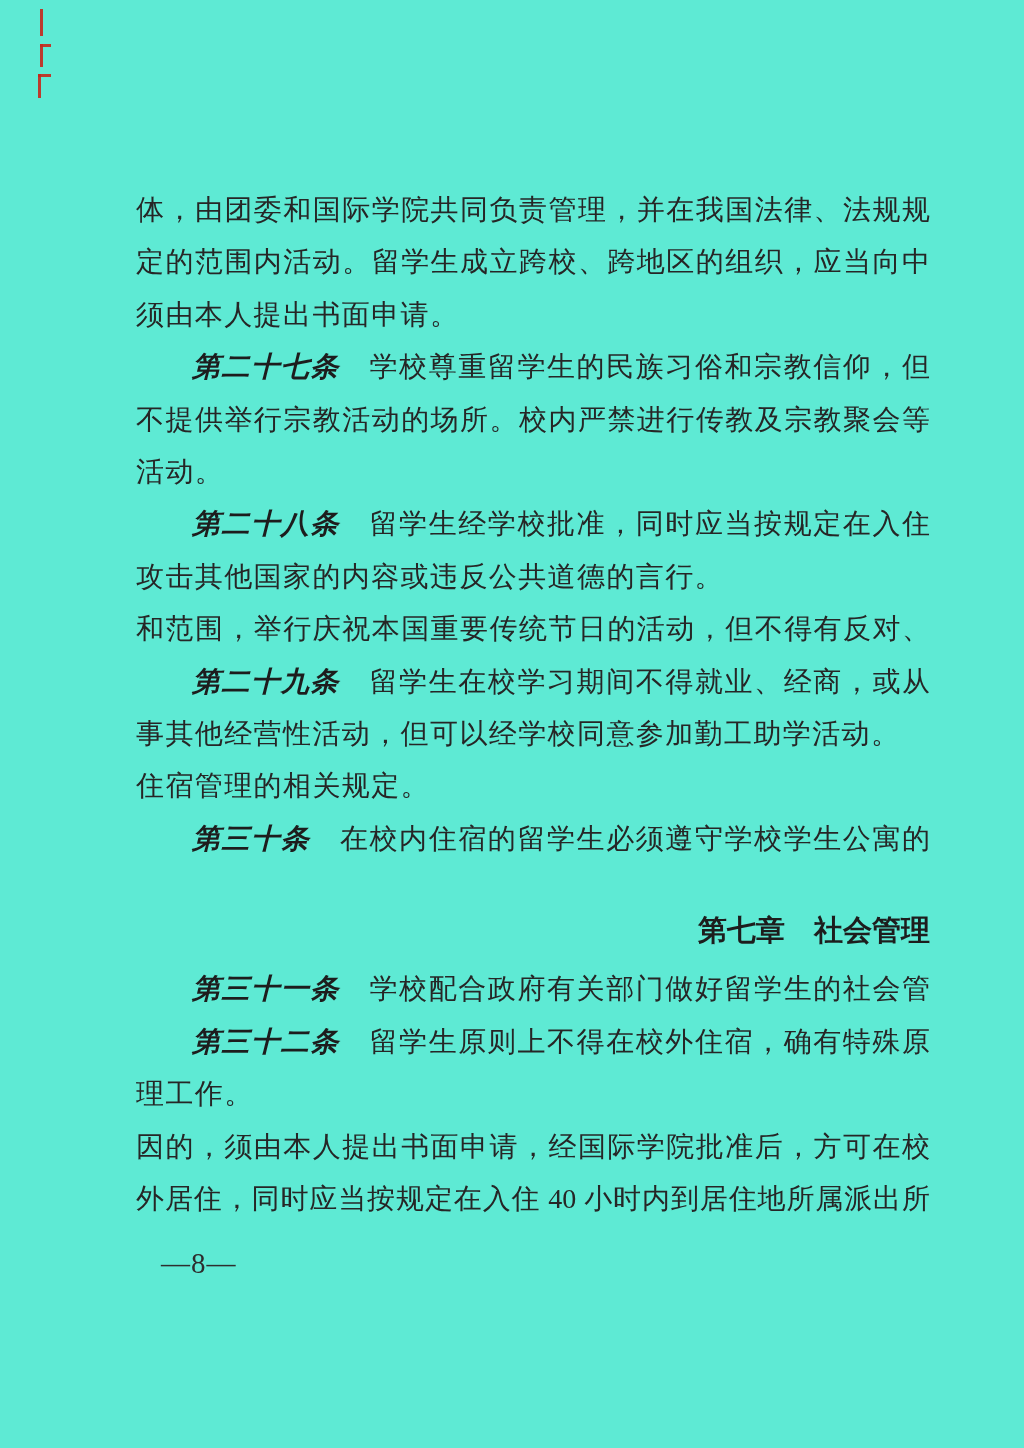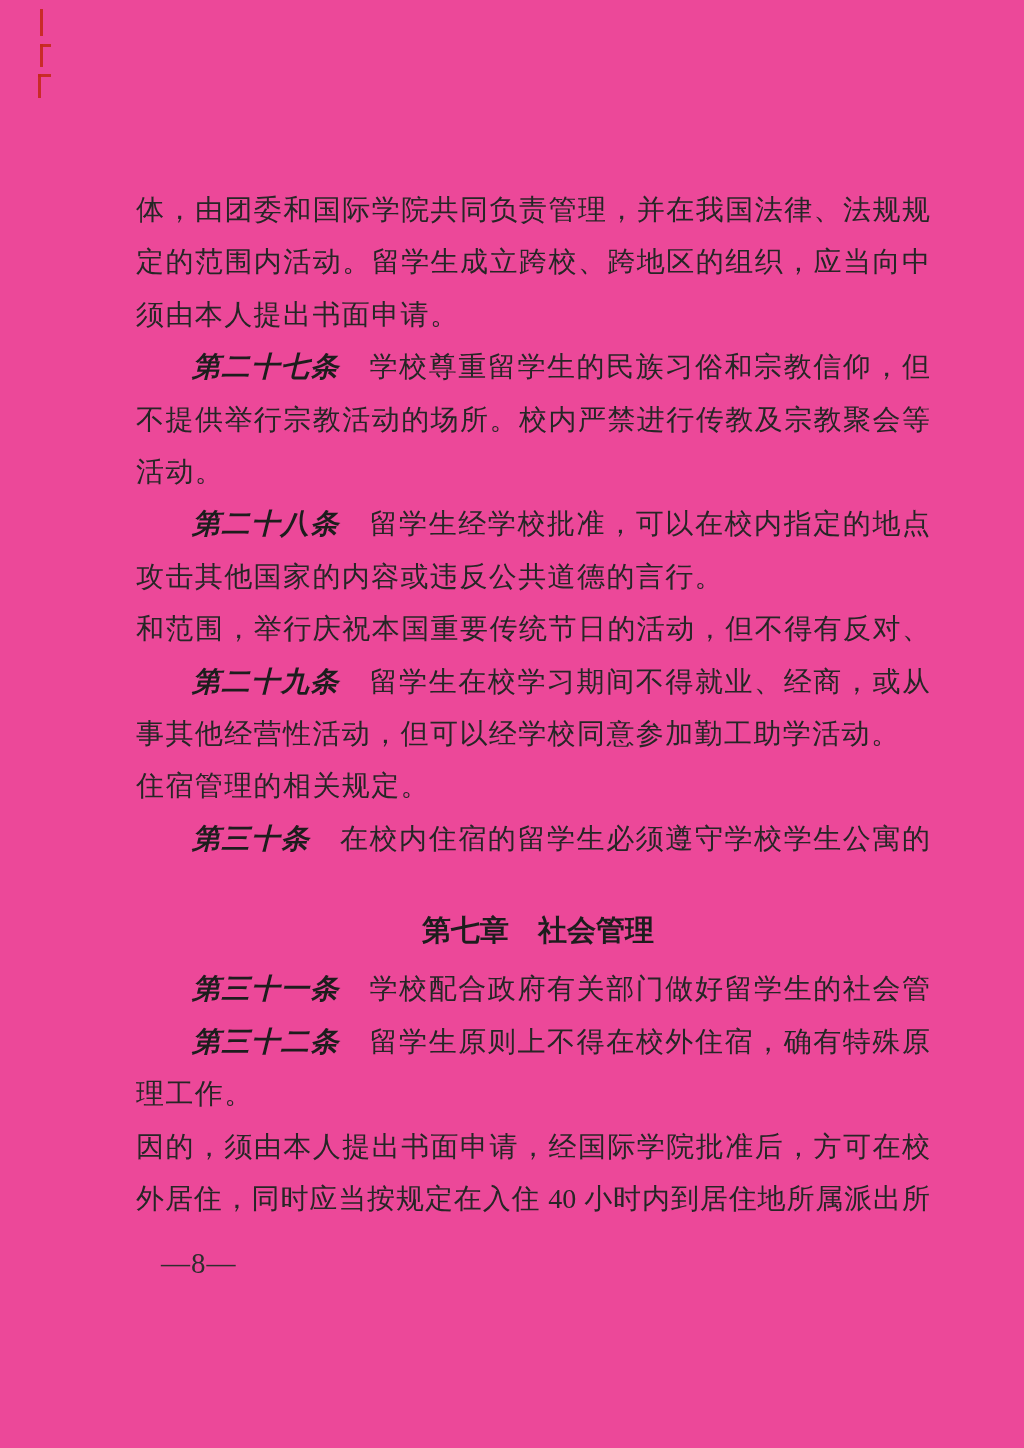--- a/index.html
+++ b/index.html
@@ -11,21 +11,21 @@
     height: 1448px;
     position: relative;
     background: #ffffff;
     font-family: "Liberation Serif", "DejaVu Serif", serif;
     color: #262626;
     overflow: hidden;
   }
   .page {
     position: absolute;
     inset: 0;
-    background: #ec4899;
+    background: #5eead4;
     padding-left: 21px;
   }
   
   .content {
     position: absolute;
     left: 136px;
     top: 184px;
     width: 794px;
   }
   .line {
@@ -54,21 +54,21 @@
     color: #1d1d1d;
     font-style: italic;
   }
   .heading {
     margin-top: 39px;
     height: 52.4px;
     line-height: 52.4px;
     font-size: 29px;
     font-weight: 700;
     font-family: "Liberation Sans", "DejaVu Sans", sans-serif;
-    text-align: center;
+    text-align: right;
     text-indent: 10px;
     color: #1d1d1d;
   }
   .pageno {
     position: absolute;
     left: 161px;
     top: 1243px;
     height: 40px;
     line-height: 40px;
     font-size: 29px;
@@ -110,21 +110,21 @@
   <div class="content">
 
     <div class="line full"><span>体，由团委和国际学院共同负责管理，并在我国法律、法规规</span></div>
     <div class="line full"><span>定的范围内活动。留学生成立跨校、跨地区的组织，应当向中</span></div>
     <div class="line end"><span>须由本人提出书面申请。</span></div>
 
     <div class="line full indent"><b class="art">第二十七条</b><span>　学校尊重留学生的民族习俗和宗教信仰，但</span></div>
     <div class="line full"><span>不提供举行宗教活动的场所。校内严禁进行传教及宗教聚会等</span></div>
     <div class="line end"><span>活动。</span></div>
 
-    <div class="line full indent"><b class="art">第二十八条</b><span>　留学生经学校批准，可以在校内指定的地点</span></div>
+    <div class="line full indent"><b class="art">第二十八条</b><span>　留学生经学校批准，同时应当按规定在入住</span></div>
     <div class="line end"><span>攻击其他国家的内容或违反公共道德的言行。</span></div>
     <div class="line full"><span>和范围，举行庆祝本国重要传统节日的活动，但不得有反对、</span></div>
 
     <div class="line full indent"><b class="art">第二十九条</b><span>　留学生在校学习期间不得就业、经商，或从</span></div>
     <div class="line end"><span>事其他经营性活动，但可以经学校同意参加勤工助学活动。</span></div>
 
     <div class="line end"><span>住宿管理的相关规定。</span></div>
     <div class="line full indent"><b class="art">第三十条</b><span>　在校内住宿的留学生必须遵守学校学生公寓的</span></div>
 
     <div class="heading">第七章　社会管理</div>

